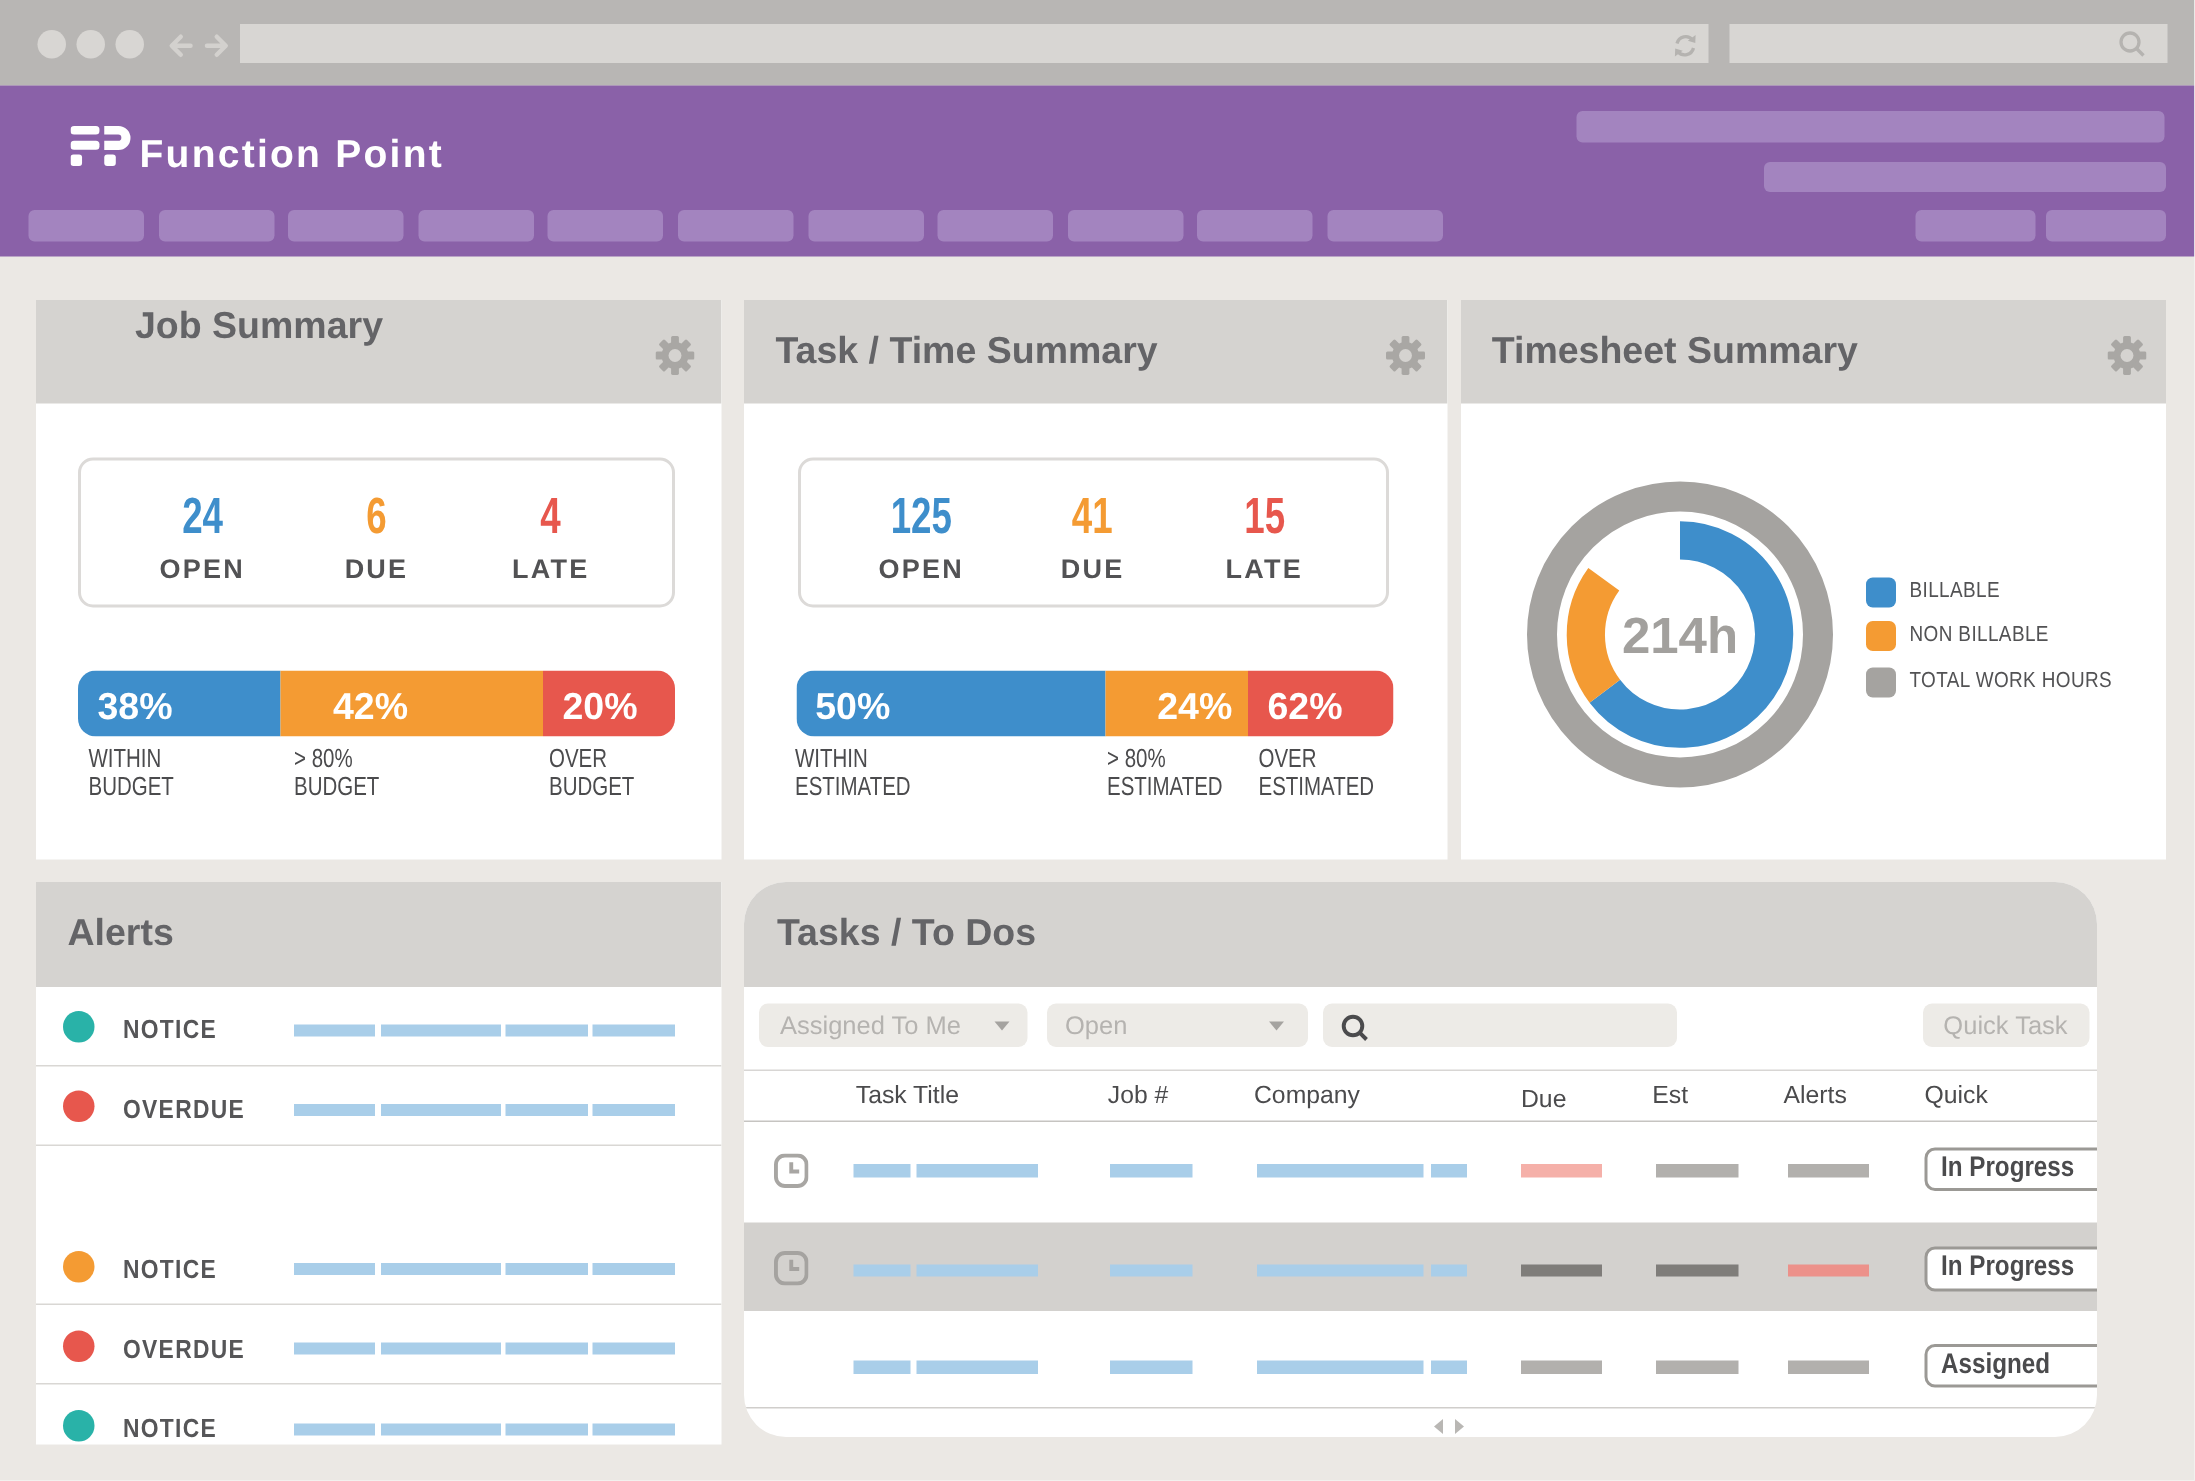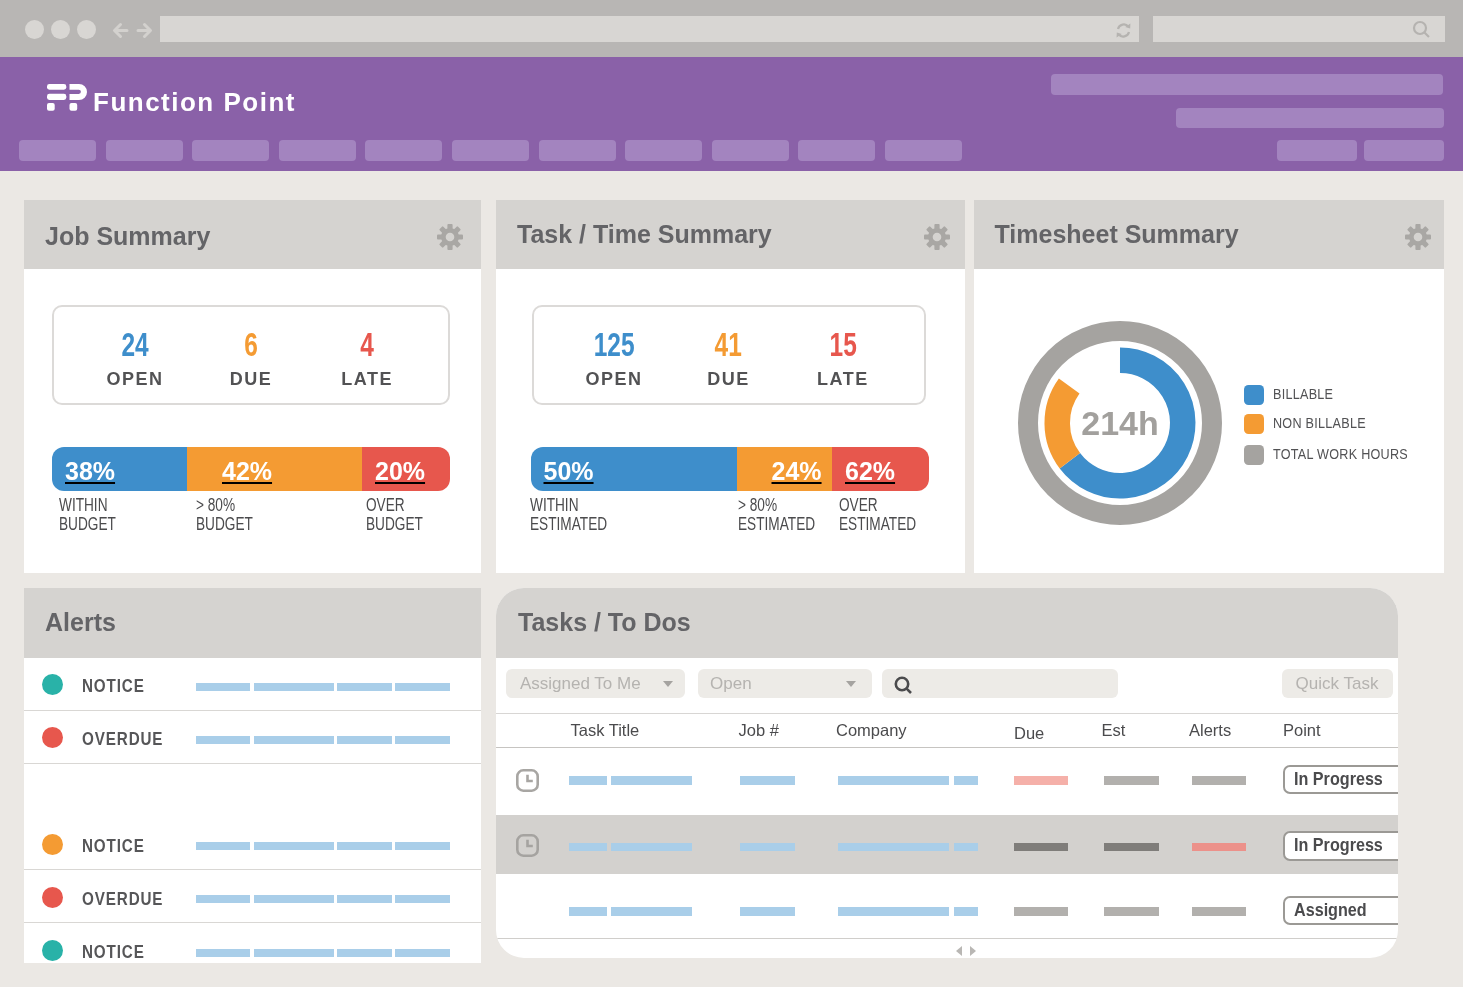--- a/index.html
+++ b/index.html
@@ -24,21 +24,21 @@
 .cardhead { position:absolute; left:0; top:0; width:100%; background:#d5d3d0; }
 .cardtitle { position:absolute; left:21px; font-size:25px; font-weight:bold; color:#646467; line-height:25px; }
 .gear { position:absolute; }
 
 
 .statbox { position:absolute; height:100px; border:2px solid #dcdad8; border-radius:10px; background:#fff; display:flex; padding:0 5%; }
 .statcol { flex:1; text-align:center; }
 .statnum { font-size:34px; font-weight:bold; line-height:34px; margin-top:20px; transform:scaleX(0.72); }
 .statlab { font-size:18px; font-weight:bold; color:#525254; letter-spacing:1.5px; margin-top:8px; }
 .c-blue { color:#3e8ecb; } .c-orange { color:#f49b33; } .c-red { color:#e7574d; }
-.pbarw { position:absolute; height:44px; border-radius:12px; overflow:hidden; display:flex;text-decoration:underline; }
+.pbarw { position:absolute; height:44px; border-radius:12px; overflow:hidden; display:flex; }
 .seg { height:100%; color:#fff; font-size:25px; font-weight:bold; line-height:48px; padding-left:13px; }
 .bg-blue { background:#3e8ecb; } .bg-orange { background:#f49b33;padding-left:35px; } .bg-red { background:#e7574d; }
 .blab { position:absolute; font-size:17.5px; line-height:19.3px; color:#4b4b4d; transform:scaleX(0.78); transform-origin:0 0; }
 
 
 .alrow { position:absolute; left:0; width:100%; height:53.2px; border-bottom:1px solid #d9d7d4; }
 .alcirc { position:absolute; left:17.6px; top:16.6px; width:21px; height:21px; border-radius:50%; }
 .allab { position:absolute; left:58.4px; top:18.5px; font-size:17.5px; font-weight:bold; color:#565658; letter-spacing:1px; transform:scaleX(0.87); transform-origin:0 0; }
 .albar { position:absolute; top:25px; height:8px; background:#a9cee9; }
 .t-teal { background:#29b2a8; } .t-red { background:#e7574d; } .t-orange { background:#f49b33; }
@@ -104,21 +104,21 @@
   <div class="tab" style="left:538.6px;"></div>
   <div class="tab" style="left:625.2px;"></div>
   <div class="tab" style="left:711.8px;"></div>
   <div class="tab" style="left:798.4px;"></div>
   <div class="tab" style="left:885px;"></div>
   <div class="tab" style="left:1277px; width:80px;"></div>
   <div class="tab" style="left:1364px; width:79.5px;"></div>
 
   <div class="card" style="left:24px; top:199.5px; width:457px; height:373px;">
     <div class="cardhead" style="height:69px;"></div>
-    <div class="cardtitle" style="top:24px;">Job Summary</div>
+    <div class="cardtitle" style="top:5px;margin-left:45px;">Job Summary</div>
     <svg class="gear" style="left:413px; top:24px;" width="26" height="26" viewBox="-13 -13 26 26">
       <g fill="#a9a7a4">
         <circle r="9"></circle>
         <g id="teeth1">
           <rect x="-2.6" y="-13" width="5.2" height="6" rx="1"></rect>
           <rect x="-2.6" y="-13" width="5.2" height="6" rx="1" transform="rotate(45)"></rect>
           <rect x="-2.6" y="-13" width="5.2" height="6" rx="1" transform="rotate(90)"></rect>
           <rect x="-2.6" y="-13" width="5.2" height="6" rx="1" transform="rotate(135)"></rect>
           <rect x="-2.6" y="-13" width="5.2" height="6" rx="1" transform="rotate(180)"></rect>
           <rect x="-2.6" y="-13" width="5.2" height="6" rx="1" transform="rotate(225)"></rect>
@@ -285,21 +285,21 @@
     <div class="fbox" style="left:785.5px; width:111px; text-align:center;">Quick Task</div>
     <div class="fbox" style="left:902.5px; width:34.5px;"></div>
     <div class="sep" style="left:0; top:125px; width:100%;"></div>
 
     <div class="th" style="left:74.5px;">Task Title</div>
     <div class="th" style="left:242.5px;">Job #</div>
     <div class="th" style="left:340px;">Company</div>
     <div class="th" style="left:518px; top:137.5px;">Due</div>
     <div class="th" style="left:605.5px;">Est</div>
     <div class="th" style="left:693px;">Alerts</div>
-    <div class="th" style="left:787px;">Point</div>
+    <div class="th" style="left:787px;">Quick</div>
     <div class="sep" style="left:0; top:159.5px; width:100%; background:#c6c4c1;"></div>
 
     <svg class="abs" style="left:20.4px; top:181.6px;" width="23" height="23" viewBox="0 0 23 23">
       <rect x="1.3" y="1.3" width="20.4" height="20.4" rx="6" fill="none" stroke="#a8a6a3" stroke-width="2.6"></rect>
       <path d="M11.5 5.8 V12 H16.8" stroke="#a8a6a3" stroke-width="2.6" fill="none"></path>
     </svg>
     <div class="bar" style="left:73.4px; top:188.7px; width:37.6px;"></div>
     <div class="bar" style="left:115.1px; top:188.7px; width:81.3px;"></div>
     <div class="bar" style="left:244.3px; top:188.7px; width:54.7px;"></div>
     <div class="bar" style="left:342.3px; top:188.7px; width:111.1px;"></div>

